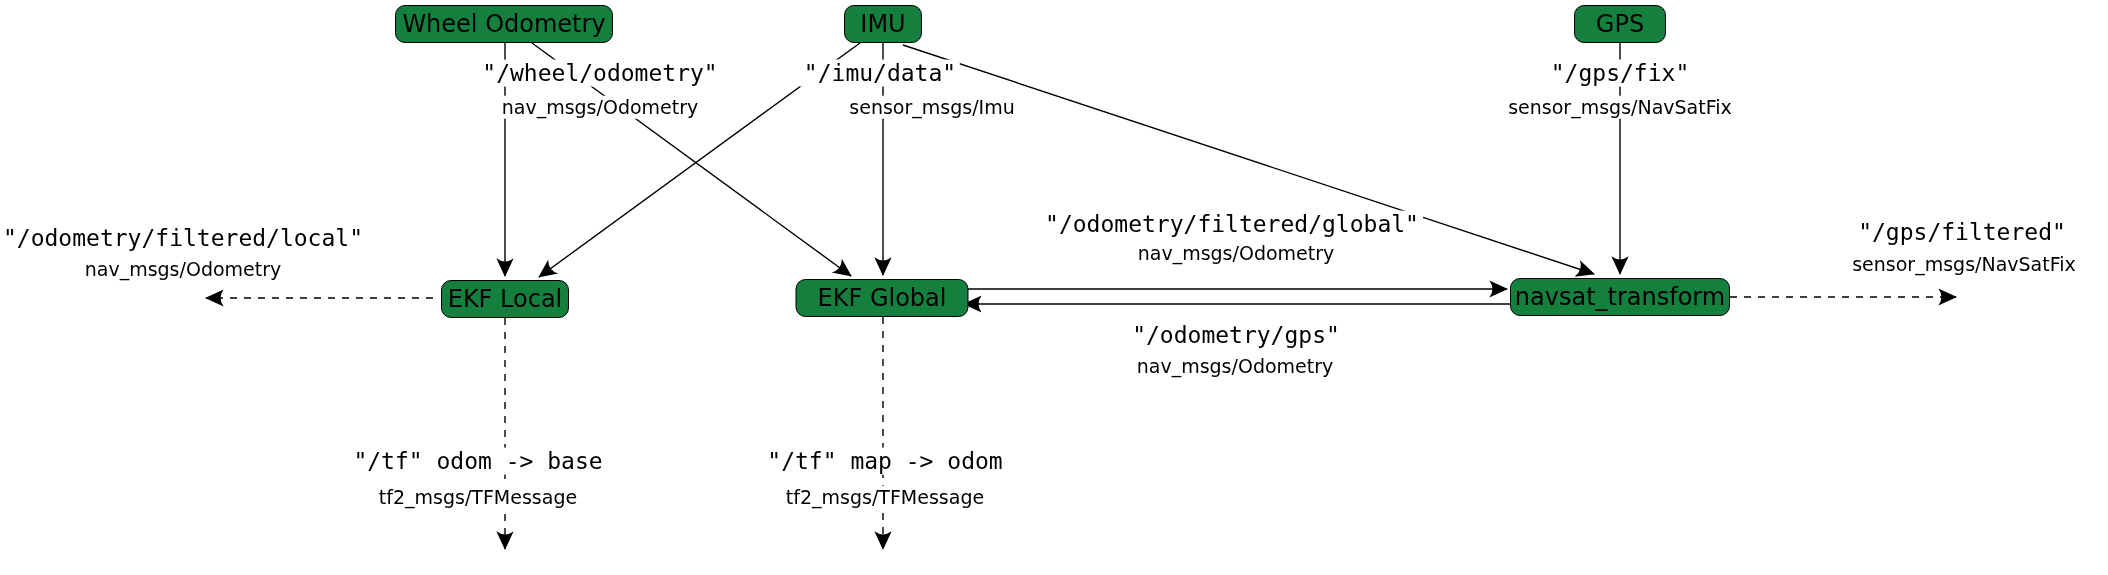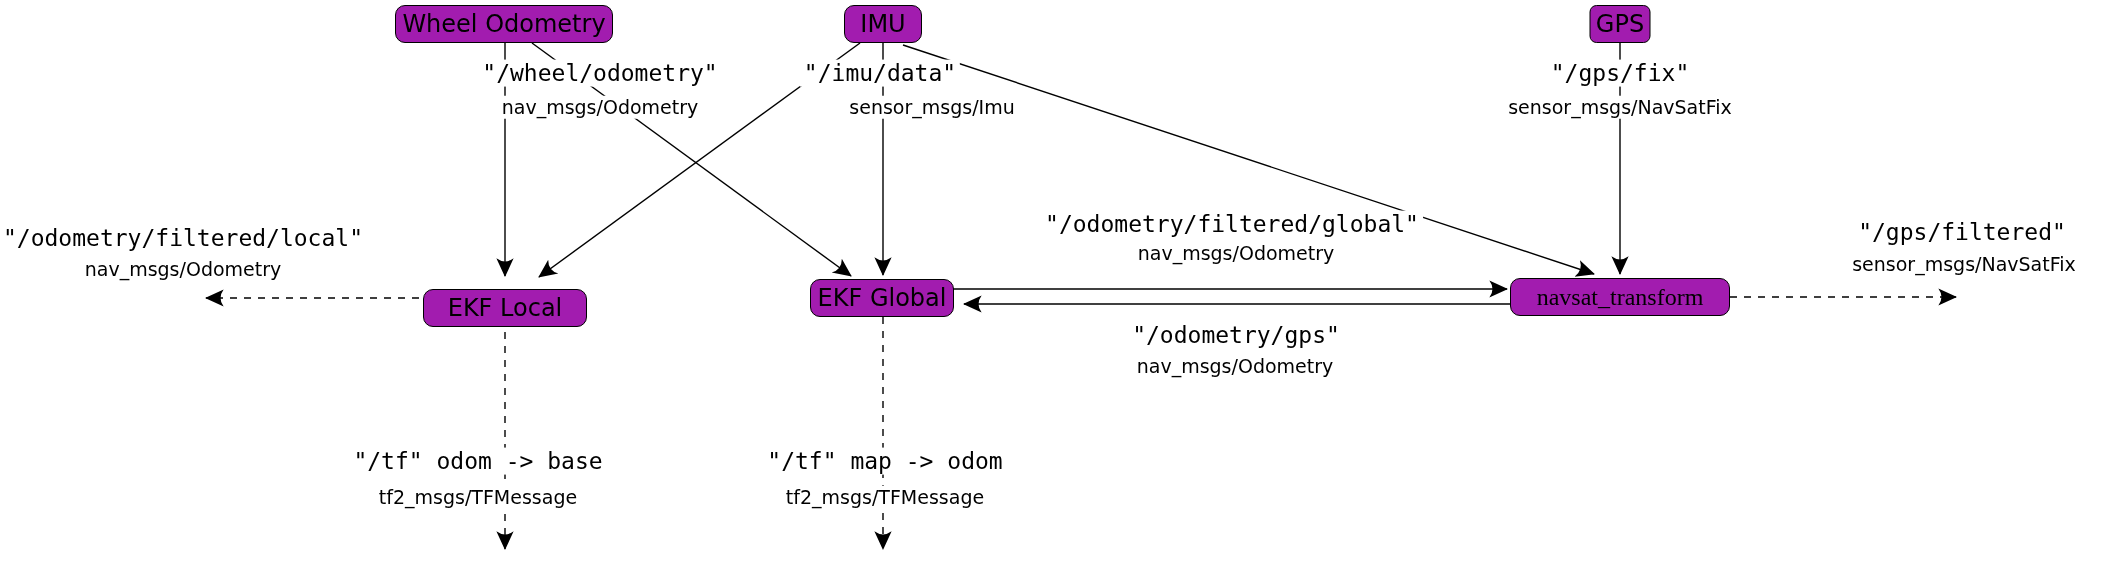--- a/index.html
+++ b/index.html
@@ -32,21 +32,21 @@
   }
   .mono { font-family: "DejaVu Sans Mono", monospace; font-size: 23px; }
   .sans { font-family: "DejaVu Sans", "Liberation Sans", sans-serif; font-size: 19px; }
   .node {
     position: absolute;
     transform: translate(-50%, -50%);
     height: 38px;
     box-sizing: border-box;
     border: 1.5px solid #000;
     border-radius: 10px;
-    background: #a21caf;
+    background: #15803d;
     display: flex;
     align-items: center;
     justify-content: center;
     font-size: 24px;
     white-space: nowrap;
     z-index: 3;
   }
 </style>
 </head>
 <body>
@@ -98,26 +98,26 @@
   <div class="lbl sans" style="left:478px; top:497px;">tf2_msgs/TFMessage</div>
   <div class="lbl mono" style="left:885px; top:461px;">"/tf" map -&gt; odom</div>
   <div class="lbl sans" style="left:885px; top:497px;">tf2_msgs/TFMessage</div>
 
   <div class="node" style="left:504px; top:24px; width:218px;">
     <span>Wheel Odometry</span>
   </div>
   <div class="node" style="left:883px; top:24px; width:78px;text-align:right;">
     <span>IMU</span>
   </div>
-  <div class="node" style="left:1620px; top:24px; width:61px;border-radius:7px;">
+  <div class="node" style="left:1620px; top:24px; width:92px;">
     <span>GPS</span>
   </div>
-  <div class="node" style="left:505px; top:308px; width:164px;">
+  <div class="node" style="left:505px; top:299px; width:128px;">
     <span>EKF Local</span>
   </div>
-  <div class="node" style="left:882px; top:298px; width:144px;">
+  <div class="node" style="left:882px; top:298px; width:173px;">
     <span>EKF Global</span>
   </div>
-  <div class="node" style="left:1620px; top:297px; width:220px;font-family:Liberation Serif, serif;">
+  <div class="node" style="left:1620px; top:297px; width:220px;">
     <span>navsat_transform</span>
   </div>
 
 </div>
 
 </body></html>

